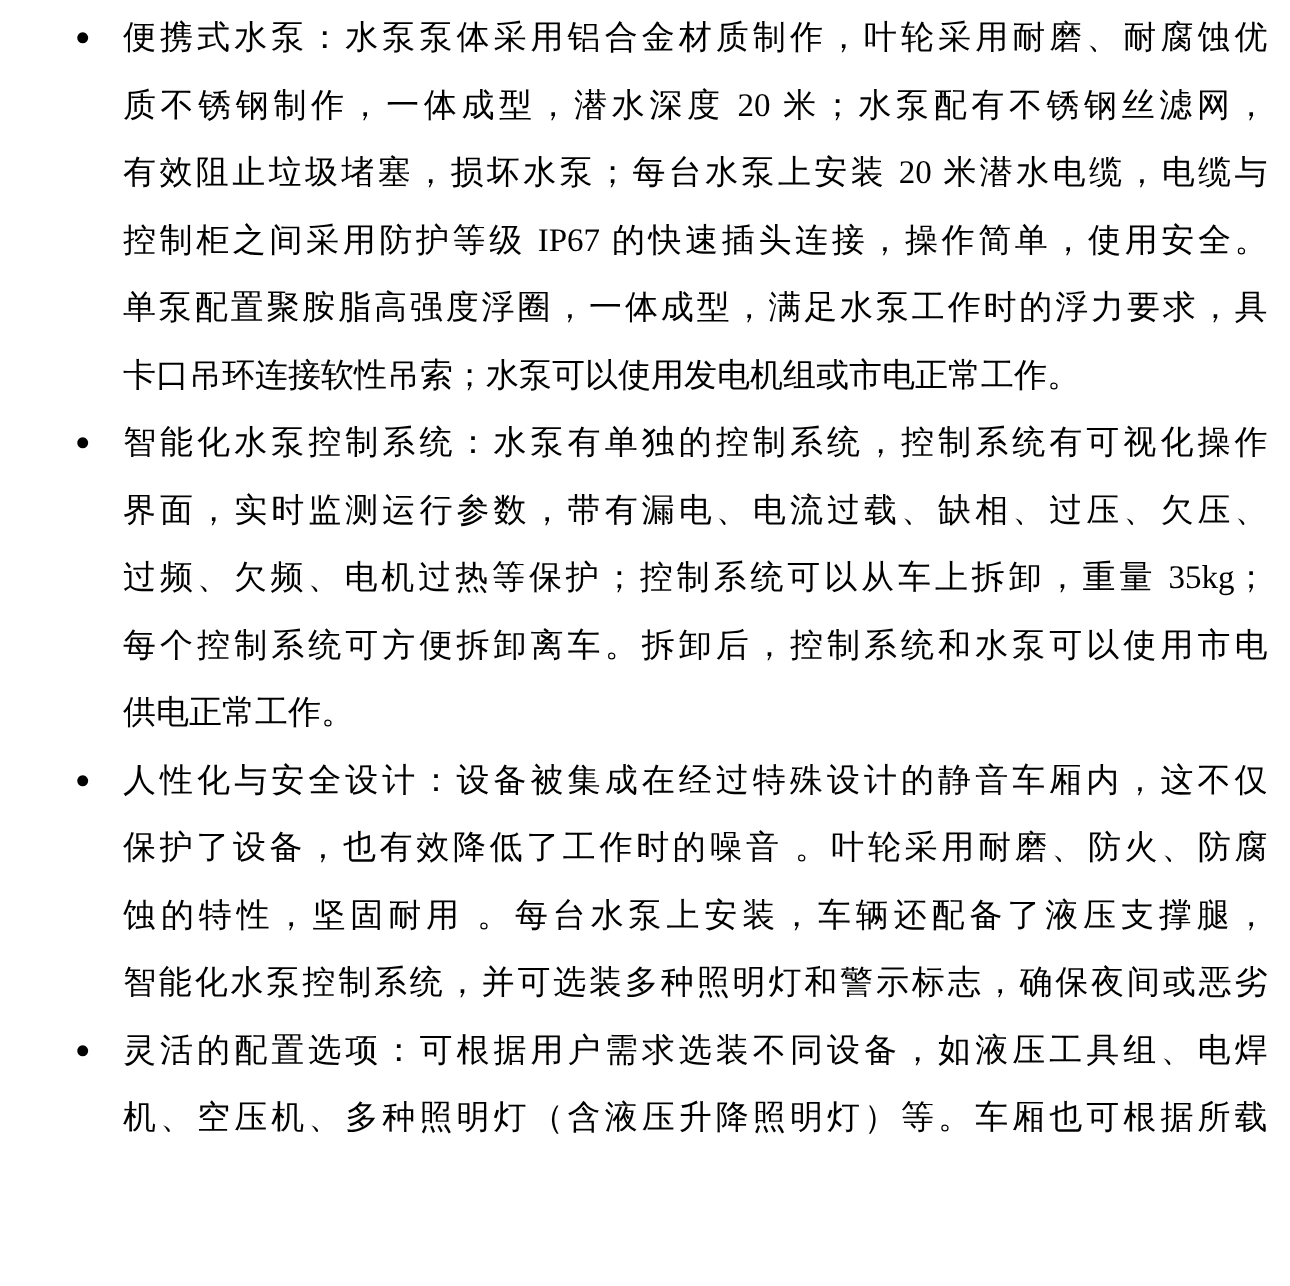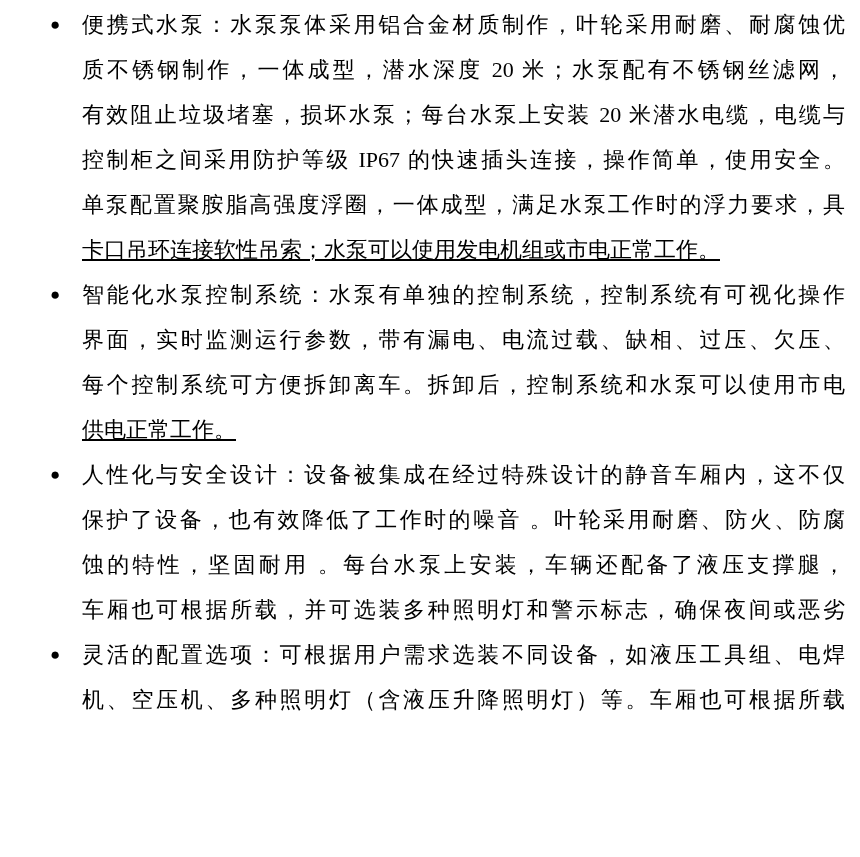--- a/index.html
+++ b/index.html
@@ -38,21 +38,20 @@
     height: 45px;
     white-space: nowrap;
     text-align: justify;
     text-align-last: justify;
     text-justify: inter-ideograph;
     overflow: hidden;
   }
   .line.last {
     text-align: left;
     text-align-last: left;
-    text-decoration: underline;
   }
   .seg-bold {
     font-weight: normal;
   }
 </style>
 </head>
 <body>
 
 <div class="page">
   <div>
@@ -65,31 +64,32 @@
           <div class="line"><span class="seg-regular">控制柜之间采用防护等级 IP67 的快速插头连接，操作简单，使用安全。</span></div>
           <div class="line"><span class="seg-regular">单泵配置聚胺脂高强度浮圈，一体成型，满足水泵工作时的浮力要求，具</span></div>
           <div class="line last"><span class="seg-regular">卡口吊环连接软性吊索；水泵可以使用发电机组或市电正常工作。</span></div>
         </div>
       </div>
       <div class="bullet-item">
         <div class="bullet-marker">●</div>
         <div class="bullet-content">
           <div class="line"><span class="seg-bold">智能化水泵控制系统：</span><span class="seg-regular">水泵有单独的控制系统，控制系统有可视化操作</span></div>
           <div class="line"><span class="seg-regular">界面，实时监测运行参数，带有漏电、电流过载、缺相、过压、欠压、</span></div>
+          <div class="line"><span class="seg-regular">过频、欠频、电机过热等保护；控制系统可以从车上拆卸，重量 35kg；</span></div>
           <div class="line"><span class="seg-regular">每个控制系统可方便拆卸离车。拆卸后，控制系统和水泵可以使用市电</span></div>
           <div class="line last"><span class="seg-regular">供电正常工作。</span></div>
         </div>
       </div>
       <div class="bullet-item">
         <div class="bullet-marker">●</div>
         <div class="bullet-content">
           <div class="line"><span class="seg-bold">人性化与安全设计：</span><span class="seg-regular">设备被集成在经过特殊设计的静音车厢内，这不仅</span></div>
           <div class="line"><span class="seg-regular">保护了设备，也有效降低了工作时的噪音 。叶轮采用耐磨、防火、防腐</span></div>
           <div class="line"><span class="seg-regular">蚀的特性，坚固耐用 。每台水泵上安装，车辆还配备了液压支撑腿，</span></div>
-          <div class="line"><span class="seg-regular">车厢也可根据所载，并可</span><span class="seg-bold">选装多种照明灯和警示标志，</span><span class="seg-regular">确保夜间或恶劣</span></div>
+          <div class="line"><span class="seg-regular">智能化水泵控制系统，并可</span><span class="seg-bold">选装多种照明灯和警示标志，</span><span class="seg-regular">确保夜间或恶劣</span></div>
         </div>
       </div>
       <div class="bullet-item">
         <div class="bullet-marker">●</div>
         <div class="bullet-content">
           <div class="line"><span class="seg-bold">灵活的配置选项：</span><span class="seg-regular">可根据用户需求选装不同设备，如液压工具组、电焊</span></div>
           <div class="line"><span class="seg-regular">机、空压机、多种照明灯（含液压升降照明灯）等。车厢也可根据所载</span></div>
         </div>
       </div>
     </div>

